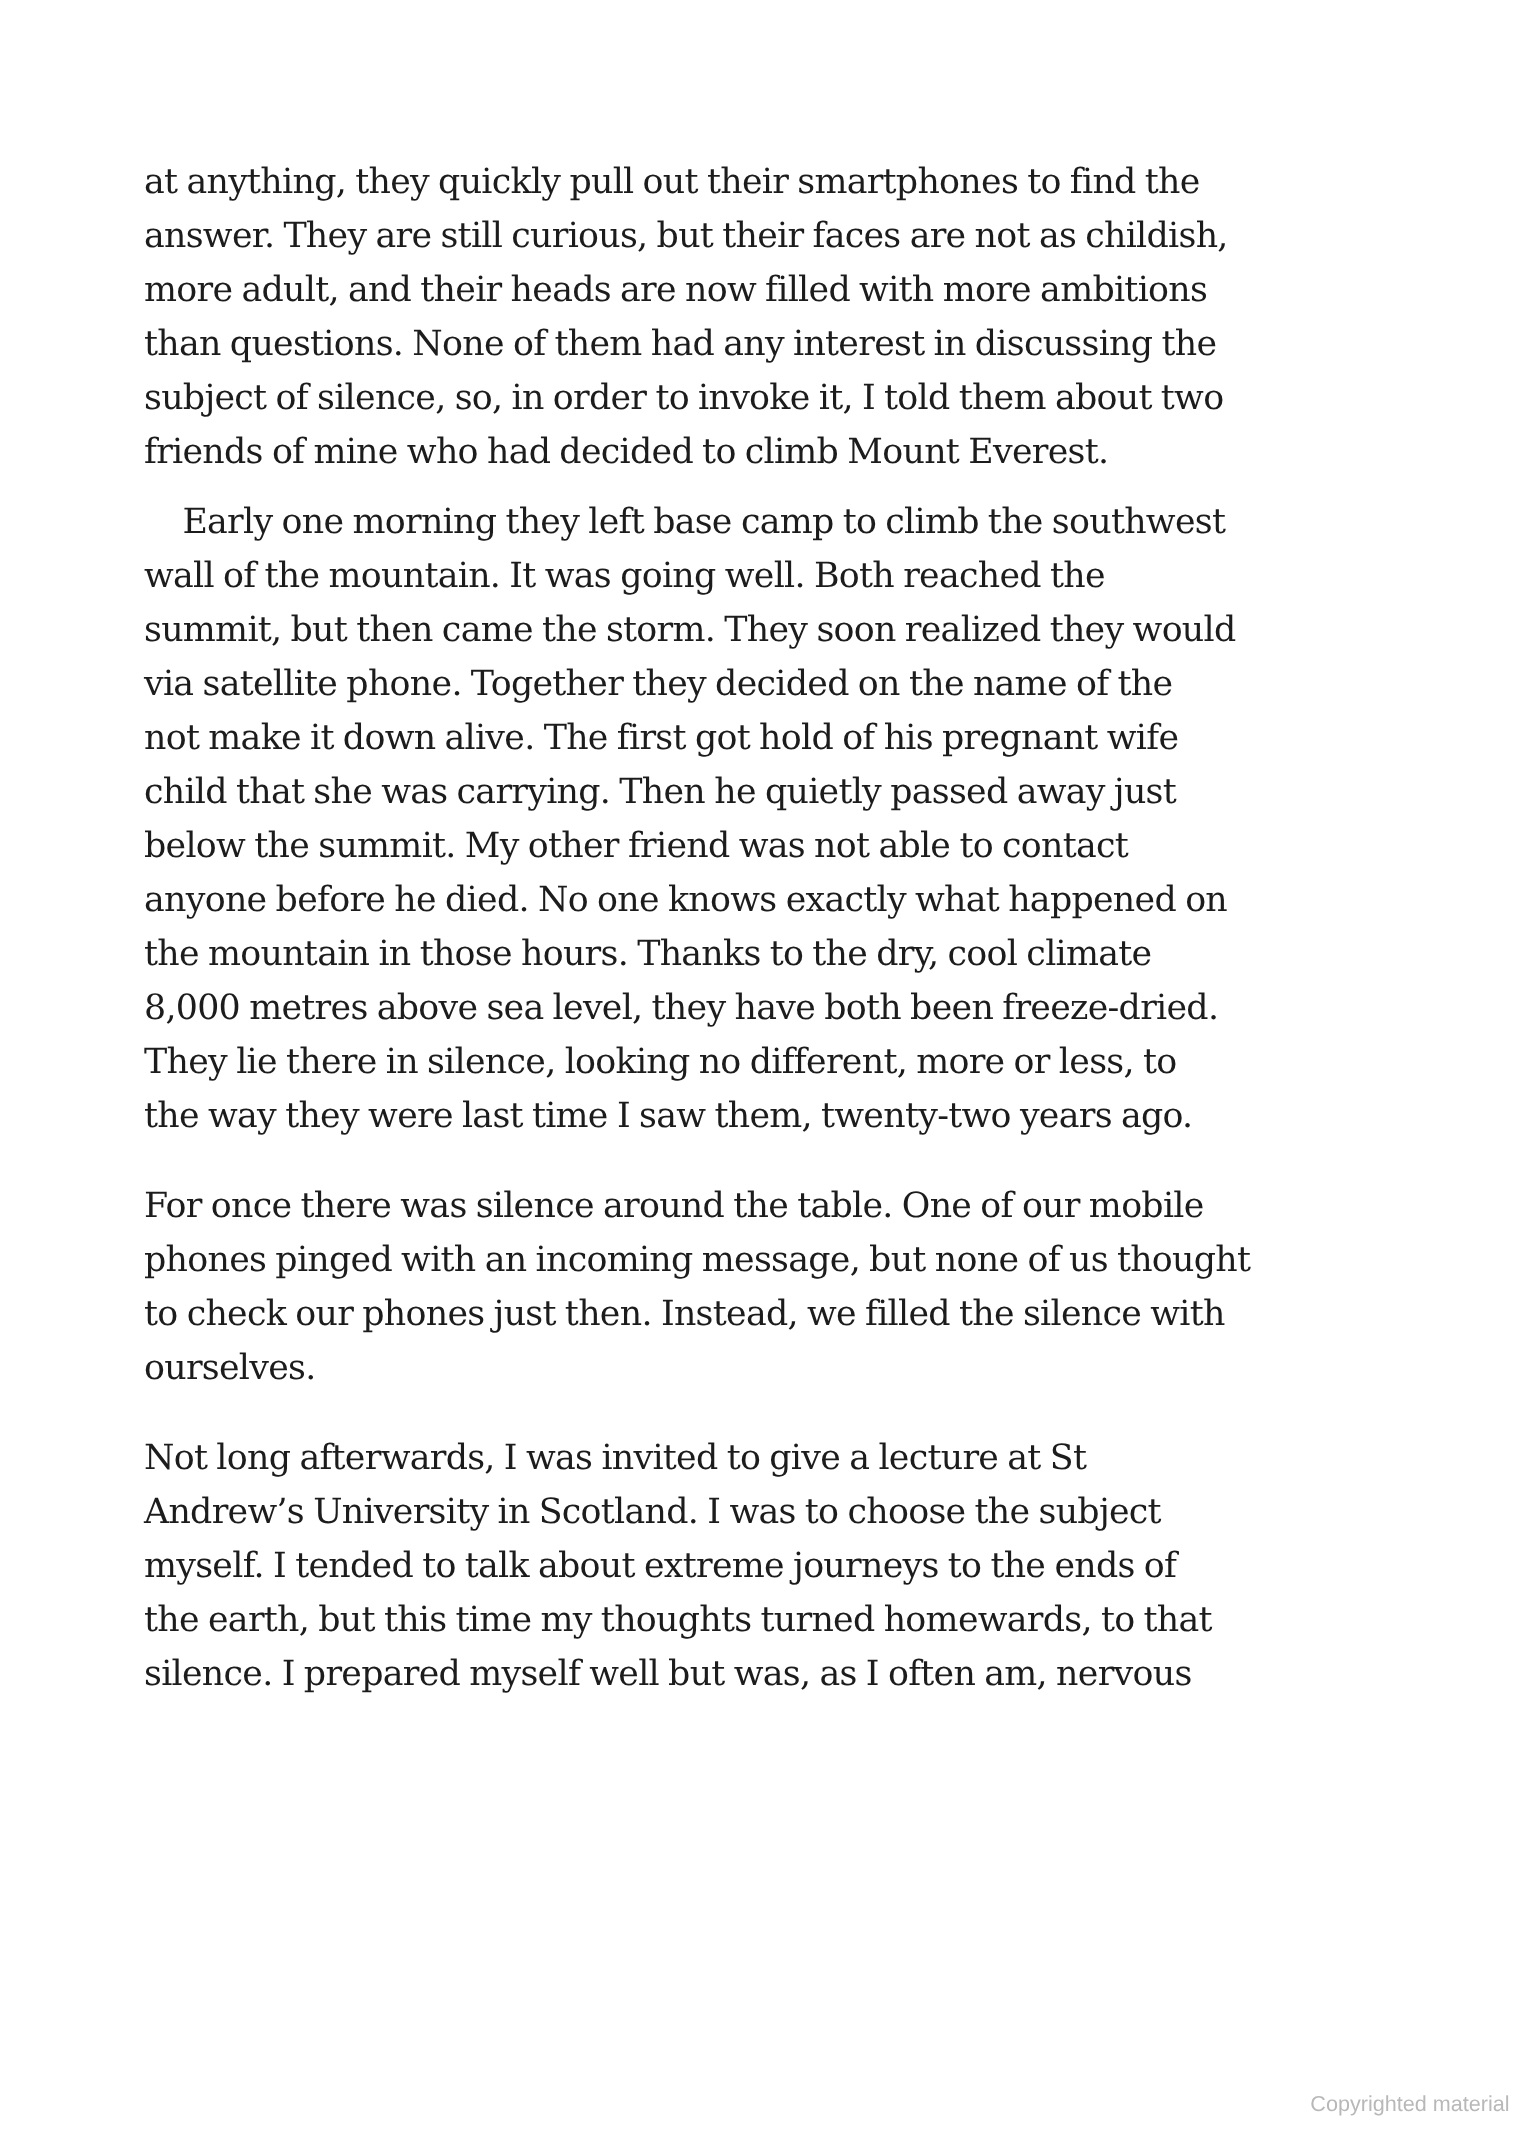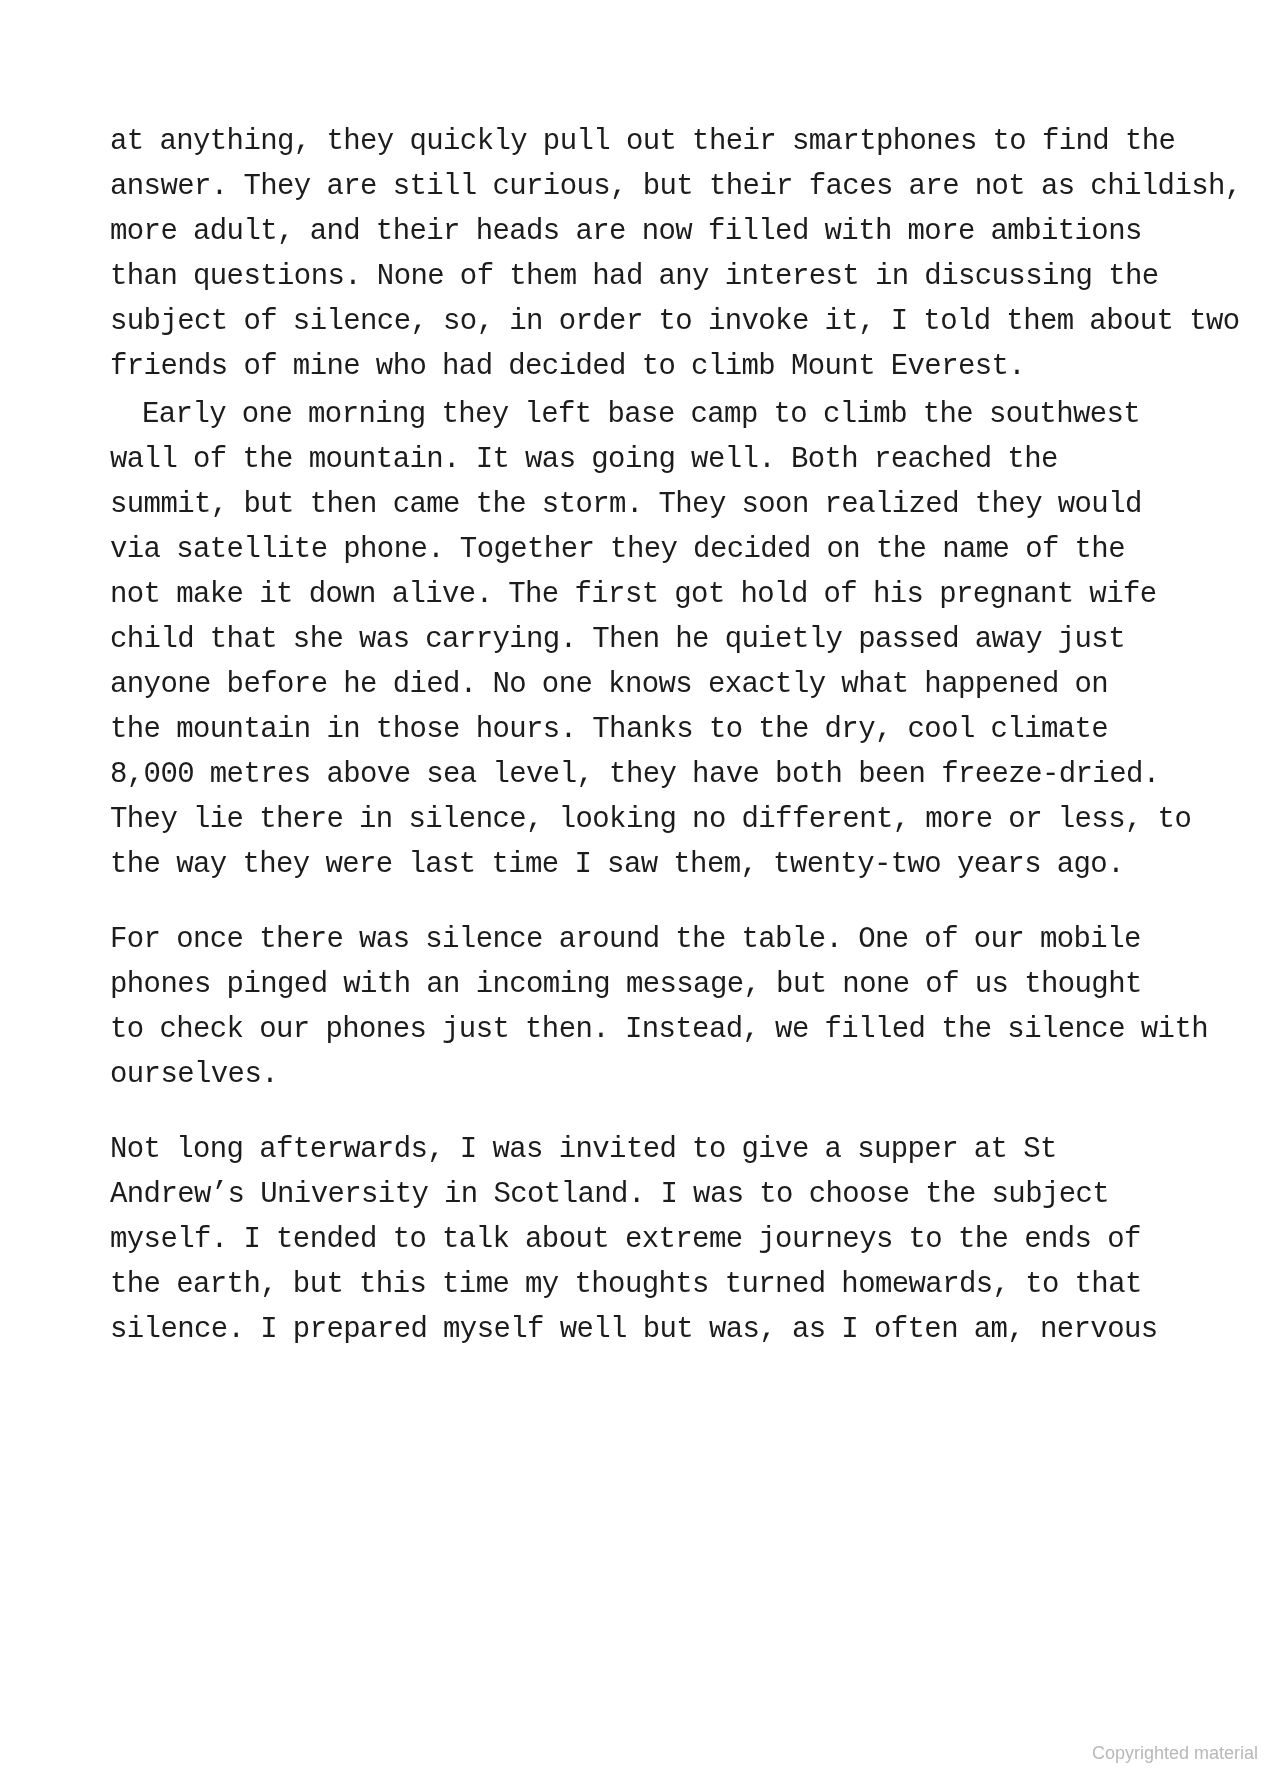--- a/index.html
+++ b/index.html
@@ -27,22 +27,21 @@
       top: 116px;
       width: 1060px;
       font-family: "DejaVu Serif", "Liberation Serif", serif;
       font-size: 29px;
       line-height: 45px;
       color: #1c1c1c;
       letter-spacing: -0.6px;
       word-spacing: -1px;
     }
     .para {
-      margin: 3px;
-      font-family: Liberation Mono, monospace;
+      margin: 13px;
     }
     .para.gap-before {
       margin-top: 30px;
     }
     .line {
       display: block;
       white-space: nowrap;
     }
     .line.indent {
       padding-left: 32px;
@@ -71,36 +70,37 @@
       <span class="line">friends of mine who had decided to climb Mount Everest.</span>
     </p>
 
     <p class="para">
       <span class="line indent">Early one morning they left base camp to climb the southwest</span>
       <span class="line">wall of the mountain. It was going well. Both reached the</span>
       <span class="line">summit, but then came the storm. They soon realized they would</span>
       <span class="line">via satellite phone. Together they decided on the name of the</span>
       <span class="line">not make it down alive. The first got hold of his pregnant wife</span>
       <span class="line">child that she was carrying. Then he quietly passed away just</span>
+      <span class="line">below the summit. My other friend was not able to contact</span>
       <span class="line">anyone before he died. No one knows exactly what happened on</span>
       <span class="line">the mountain in those hours. Thanks to the dry, cool climate</span>
       <span class="line">8,000 metres above sea level, they have both been freeze-dried.</span>
       <span class="line">They lie there in silence, looking no different, more or less, to</span>
       <span class="line">the way they were last time I saw them, twenty-two years ago.</span>
     </p>
 
     <p class="para gap-before">
       <span class="line">For once there was silence around the table. One of our mobile</span>
       <span class="line">phones pinged with an incoming message, but none of us thought</span>
       <span class="line">to check our phones just then. Instead, we filled the silence with</span>
       <span class="line">ourselves.</span>
     </p>
 
     <p class="para gap-before">
-      <span class="line">Not long afterwards, I was invited to give a supper at St</span>
+      <span class="line">Not long afterwards, I was invited to give a lecture at St</span>
       <span class="line">Andrew’s University in Scotland. I was to choose the subject</span>
       <span class="line">myself. I tended to talk about extreme journeys to the ends of</span>
       <span class="line">the earth, but this time my thoughts turned homewards, to that</span>
       <span class="line">silence. I prepared myself well but was, as I often am, nervous</span>
     </p>
 
   </div>
 
   <div class="watermark">Copyrighted material</div>
 </div>

